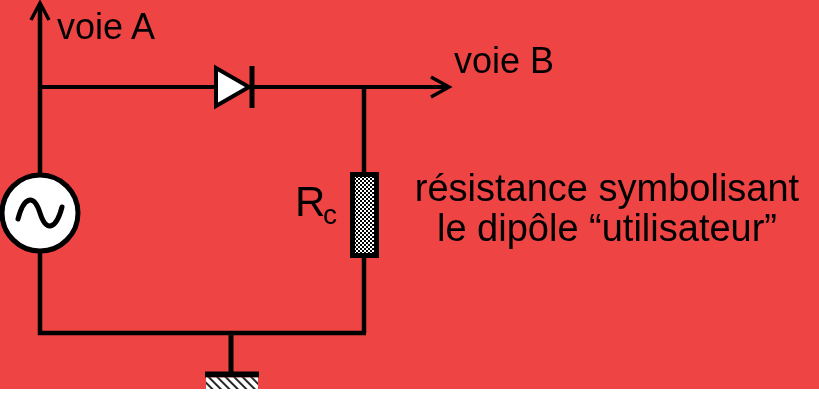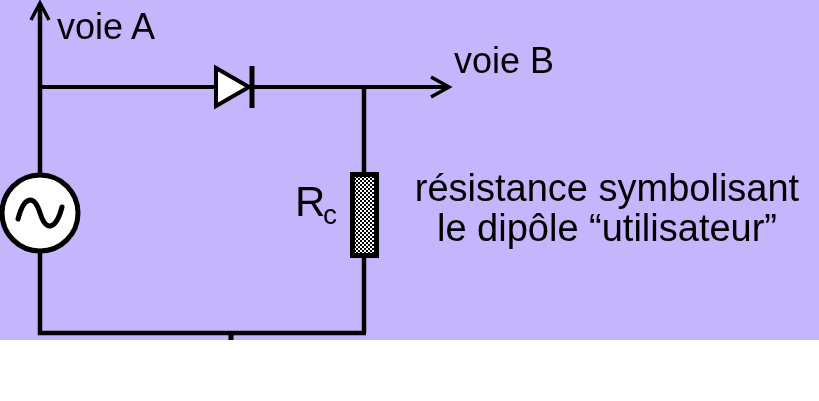--- a/index.html
+++ b/index.html
@@ -3,22 +3,22 @@
 <meta charset="utf-8">
 <style>
   html, body {
     margin: 0;
     padding: 0;
     background: #ffffff;
   }
   .stage {
     position: relative;
     width: 819px;
-    height: 340px;
-    background: #c4b5fd;
+    height: 389px;
+    background: #ef4444;
     overflow: hidden;
     text-decoration: underline;
   }
   svg {
     display: block;
   }
   text {
     font-family: "Liberation Sans", "DejaVu Sans", sans-serif;
     fill: #000000;
   }

